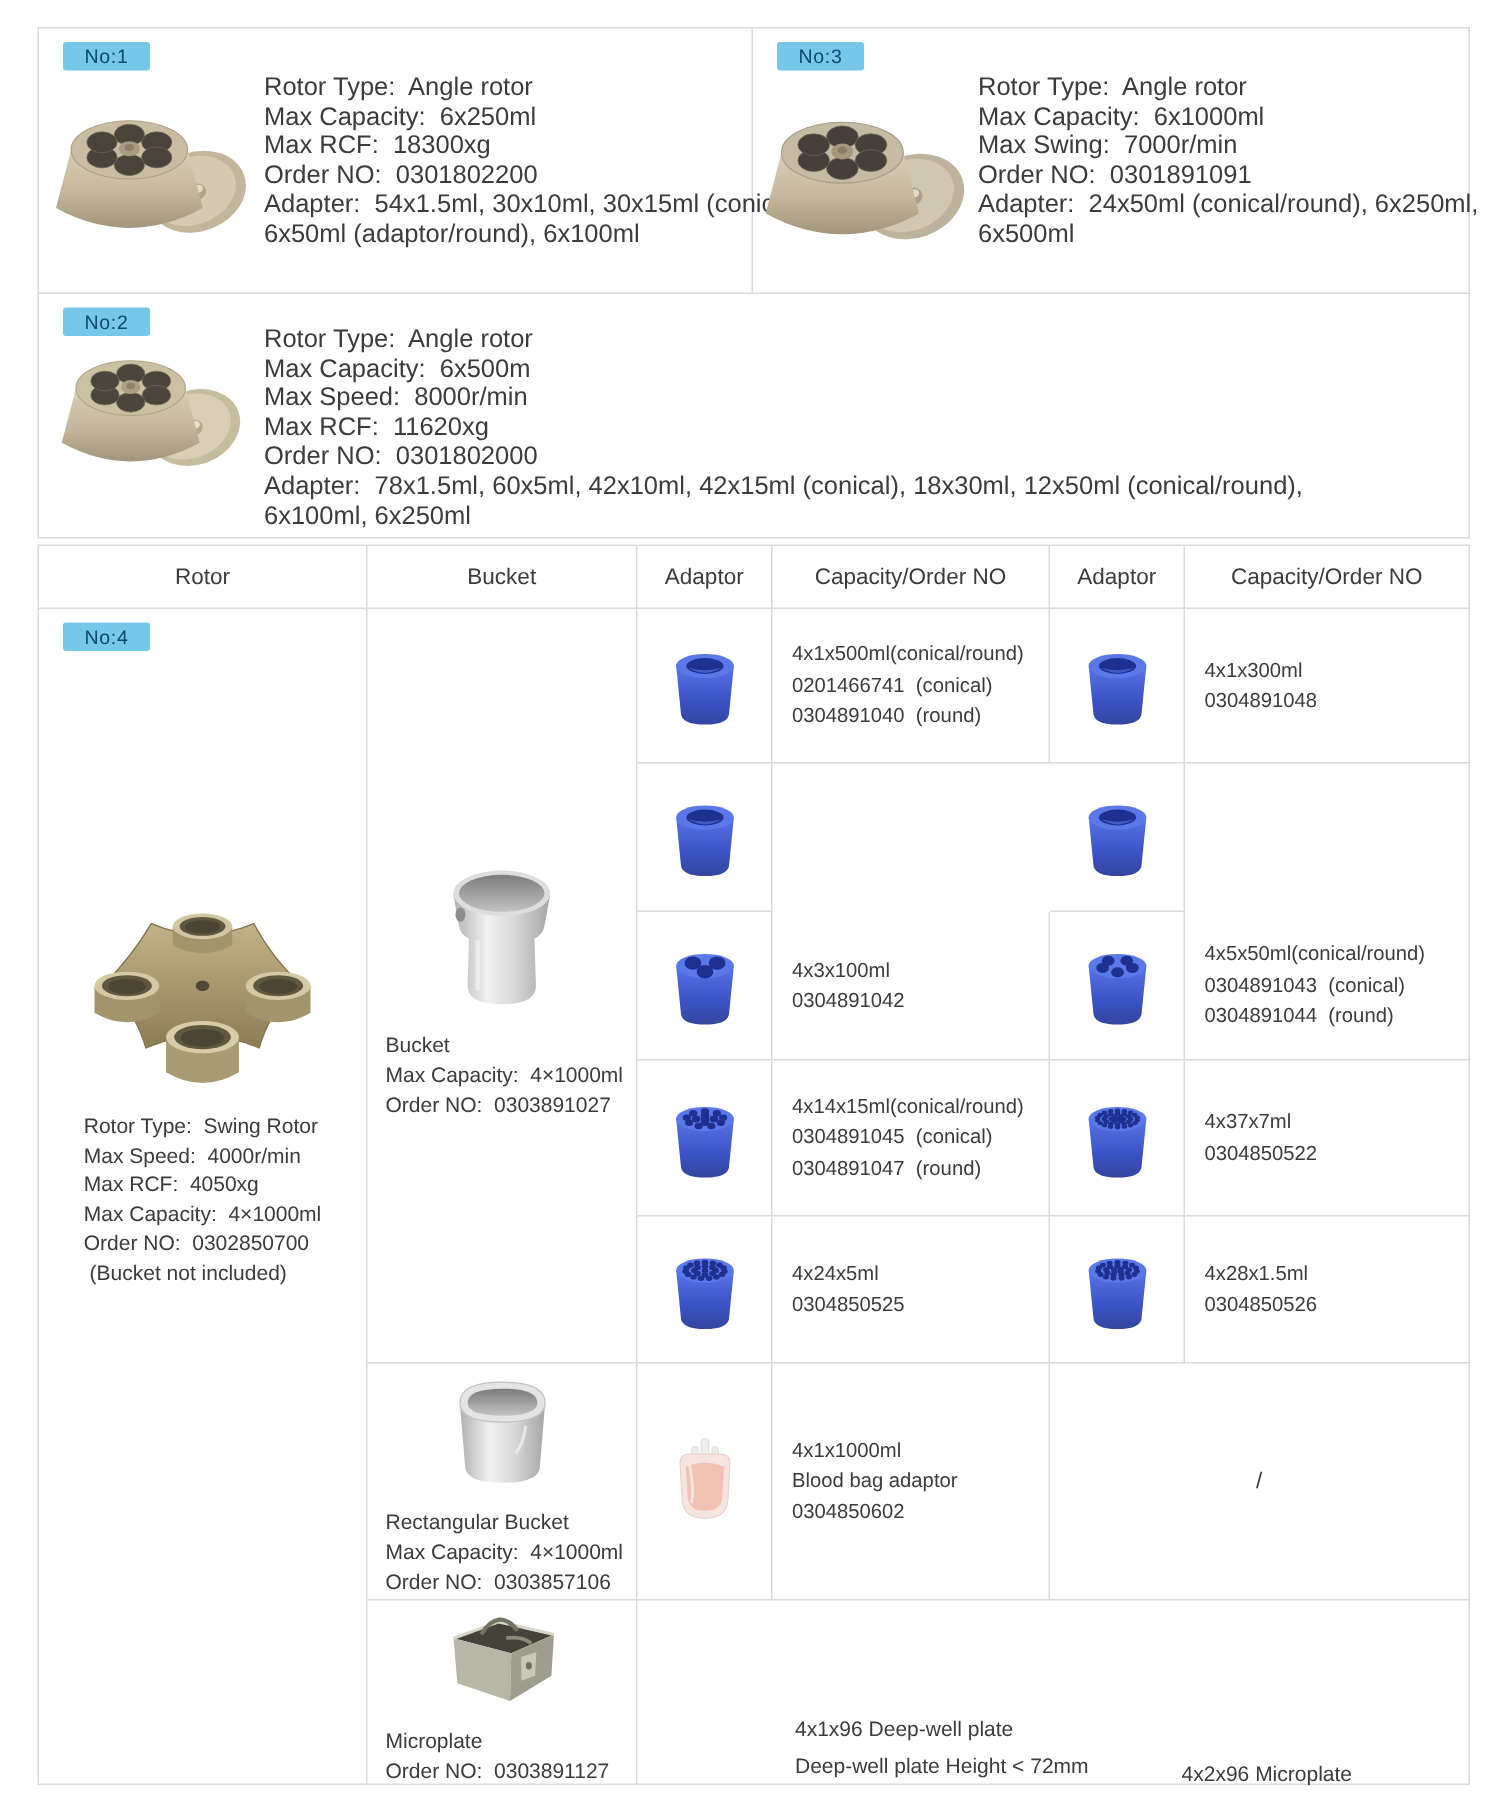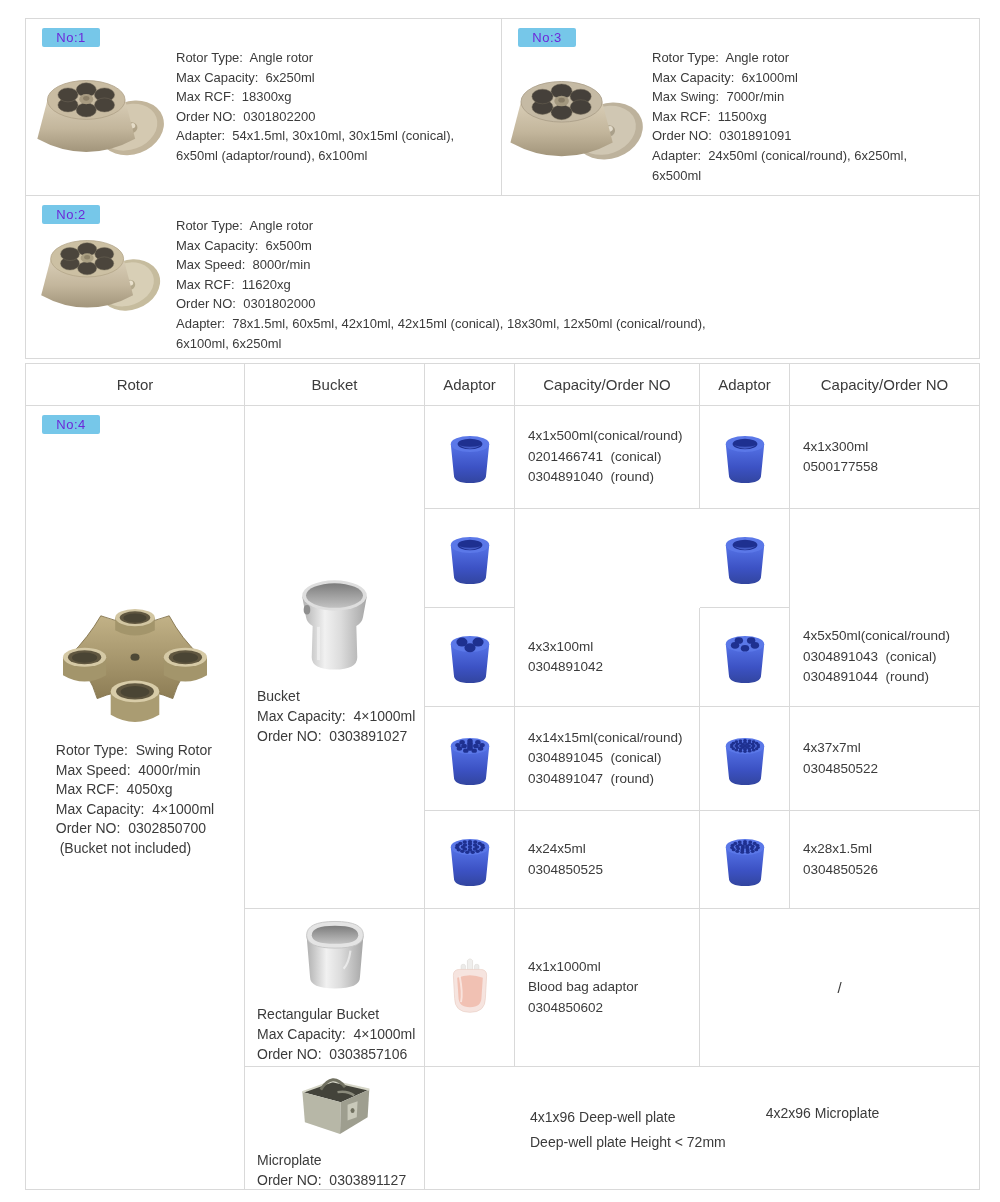--- a/index.html
+++ b/index.html
@@ -12,27 +12,27 @@
   
   .info-box { position:absolute; left:25px; top:18px; width:955px; border:1px solid #d9d9d9; background:#fff; }
   .info-top { display:flex; border-bottom:1px solid #d9d9d9; }
   .sec { position:relative; }
   .sec-no1 { width:476px; height:176px; border-right:1px solid #d9d9d9; }
   .sec-no3 { flex:1; height:176px; }
   .sec-no2 { height:162px; }
   .badge {
     position:absolute; left:16px; top:9px; width:58px; text-align:center;
     font-size:13px; padding:2px 0; border-radius:2px;
-    background:#76c7e9; color:#6d28d9; letter-spacing:0.5px;
+    background:#76c7e9; color:#0c4a6e; letter-spacing:0.5px;
   }
   .sec-body { display:flex; height:100%; }
   .sec-img { width:150px; flex:none; display:flex; justify-content:center; align-items:flex-start; }
   .sec-no1 .sec-img svg, .sec-no3 .sec-img svg { margin-top:42px; }
   .sec-no2 .sec-img svg { margin-top:26px; }
-  .spec-lines { flex:1; margin-top:29px; font-size:13px; line-height:19.6px; }
+  .spec-lines { flex:1; margin-top:29px; font-size:17px; line-height:19.6px; }
   .sec-no2 .spec-lines { margin-top:20px; }
   .spec-line { white-space:pre; }
   
   .spec-table {
     position:absolute; left:25px; top:363px; width:955px; height:827px;
     border:1px solid #d9d9d9; display:grid;
     grid-template-columns:219px 180px 90px 185px 90px 1fr;
     grid-template-rows:42px 103px 99px 99px 104px 98px 158px 1fr;
     background:#fff;
   }
@@ -42,21 +42,21 @@
   .th { display:flex; align-items:center; justify-content:center; font-size:15px; }
   .icon-cell { display:flex; align-items:center; justify-content:center; }
   .cap-cell { display:flex; flex-direction:column; justify-content:center; padding-left:13px; font-size:13.5px; line-height:20.5px; }
   .cap-line { white-space:pre; }
   .rotor-cell { position:relative; display:flex; flex-direction:column; align-items:center; }
   .rotor-img { margin-top:172px; }
   .rotor-lines { margin-top:10px; font-size:14px; line-height:19.5px; text-align:left; }
   .bucket-cell { display:flex; flex-direction:column; justify-content:center; align-items:center; }
   .bucket-lines { width:100%; padding-left:12px; font-size:14px; line-height:20px; margin-top:6px; }
   .slash-cell { display:flex; align-items:center; justify-content:center; font-size:15px; }
-  .micro-content { display:flex; align-items:flex-start; padding-top:38px; padding-left:105px; gap:40px; font-size:14px; }
+  .micro-content { display:flex; align-items:flex-end; padding-top:38px; padding-left:105px; gap:62px; font-size:14px; }
   .micro-left { line-height:25px; }
   .micro-line, .micro-right { white-space:pre; }
   svg { display:block; }
 </style>
 </head>
 <body>
 
 <svg width="0" height="0" style="position:absolute" aria-hidden="true">
   <defs>
     <linearGradient id="champ" x1="0" y1="0" x2="0" y2="1">
@@ -143,21 +143,20 @@
             <ellipse cx="42.5" cy="56.5" rx="13" ry="9" fill="#45403a" stroke="#6f6858" stroke-width="0.6"></ellipse>
             <ellipse cx="42.5" cy="43.5" rx="13" ry="9" fill="#45403a" stroke="#6f6858" stroke-width="0.6"></ellipse>
             <ellipse cx="66" cy="49" rx="9" ry="6.5" fill="#a3987f"></ellipse>
             <ellipse cx="66" cy="48" rx="4" ry="3" fill="#877c66"></ellipse>
           </svg>
         </div>
         <div class="spec-lines">
           <div class="spec-line">Rotor Type:  Angle rotor</div>
           <div class="spec-line">Max Capacity:  6x1000ml</div>
           <div class="spec-line">Max Swing:  7000r/min</div>
-          <div class="spec-line">Max RCF:  11500xg</div>
           <div class="spec-line">Order NO:  0301891091</div>
           <div class="spec-line">Adapter:  24x50ml (conical/round), 6x250ml,</div>
           <div class="spec-line">6x500ml</div>
         </div>
       </div>
     </section>
   </div>
 
   <section class="sec sec-no2">
     <span class="badge">No:2</span>
@@ -271,21 +270,21 @@
   <div class="cell icon-cell" style="grid-area:2/5/3/6">
       <svg viewBox="0 0 100 100" width="62" height="62">
         <path d="M19,29 L24,79 Q24,92 50,92 Q76,92 76,79 L81,29 Z" fill="url(#adgrad)"></path>
         <ellipse cx="50" cy="29" rx="31" ry="13" fill="#5b78e8"></ellipse>
         <ellipse cx="50" cy="29" rx="20" ry="8.5" fill="#1e3090"></ellipse>
         <path d="M32,31 Q50,42 68,31 Q50,36 32,31 Z" fill="#5b78e8" opacity="0.6"></path>
       </svg>
     </div>
   <div class="cell cap-cell nr" style="grid-area:2/6/3/7">
     <div class="cap-line">4x1x300ml</div>
-    <div class="cap-line">0500177558</div>
+    <div class="cap-line">0304891048</div>
   </div>
 
   <div class="cell icon-cell" style="grid-area:3/3/4/4">
       <svg viewBox="0 0 100 100" width="62" height="62">
         <path d="M19,29 L24,79 Q24,92 50,92 Q76,92 76,79 L81,29 Z" fill="url(#adgrad)"></path>
         <ellipse cx="50" cy="29" rx="31" ry="13" fill="#5b78e8"></ellipse>
         <ellipse cx="50" cy="29" rx="20" ry="8.5" fill="#1e3090"></ellipse>
         <path d="M32,31 Q50,42 68,31 Q50,36 32,31 Z" fill="#5b78e8" opacity="0.6"></path>
       </svg>
     </div>

